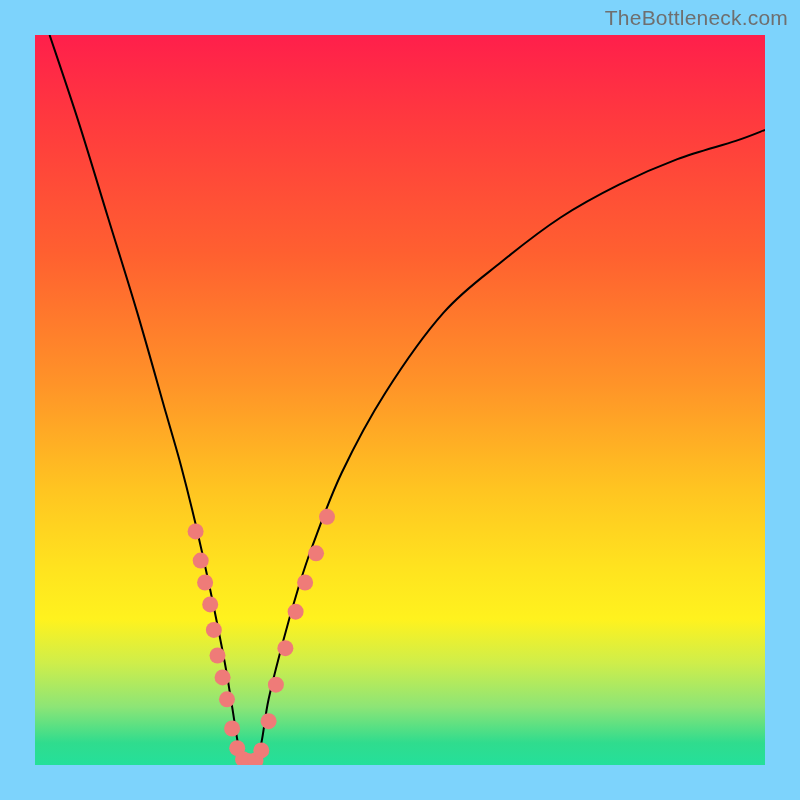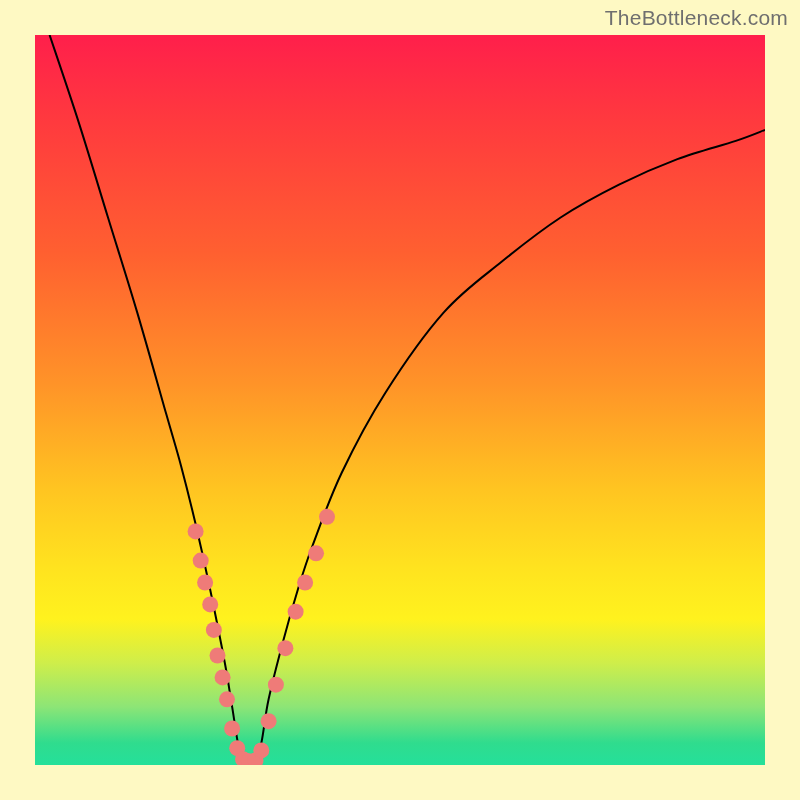--- a/index.html
+++ b/index.html
@@ -10,21 +10,21 @@
     overflow: hidden;
     background: #000;
     font-family: Arial, Helvetica, sans-serif;
   }
   .frame {
     position: absolute;
     left: 0;
     top: 0;
     width: 800px;
     height: 800px;
-    background: #fef9c3;
+    background: #7dd3fc;
   }
   .plot-area {
     position: absolute;
     left: 35px;
     top: 35px;
     width: 730px;
     height: 730px;
     overflow: hidden;
   }
   .gradient-bg {

